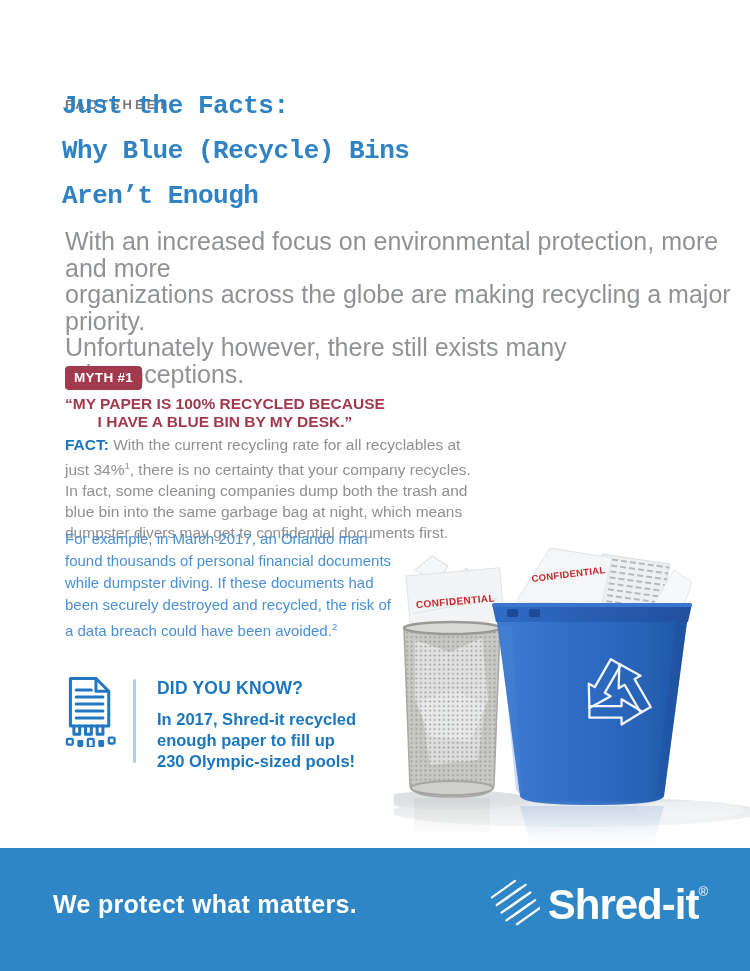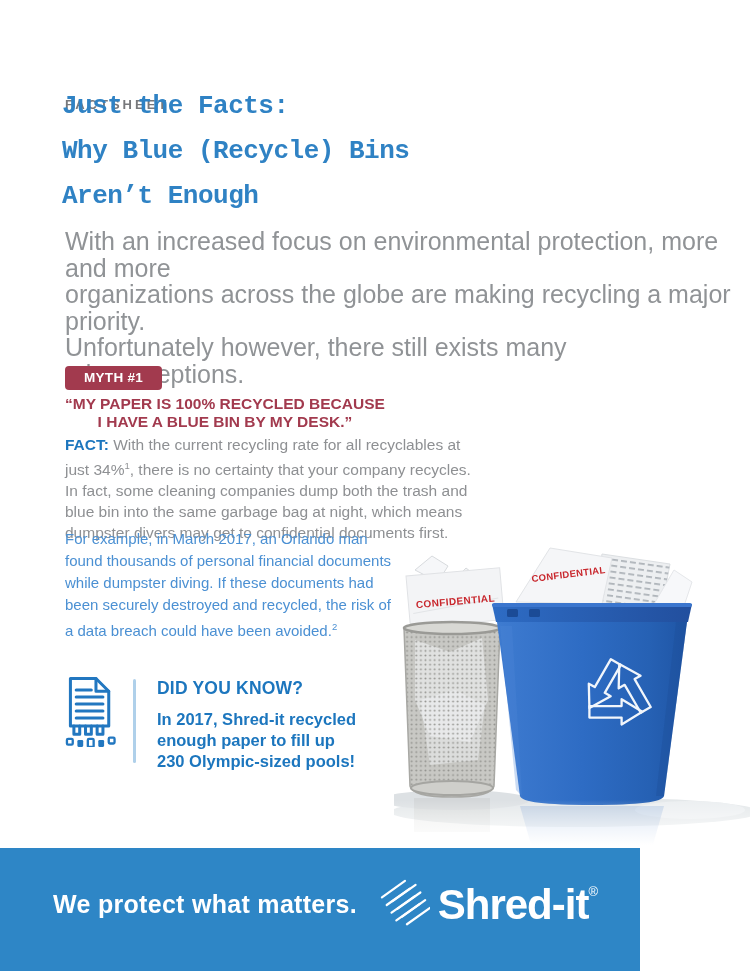--- a/index.html
+++ b/index.html
@@ -12,21 +12,21 @@
   .title{position:absolute;left:62px;top:84px;font-size:26px;font-weight:bold;
          line-height:45px;color:#2F82C4;white-space:pre-line;letter-spacing:-0.5px;font-family:Liberation Mono, monospace;}
 
   .intro{position:absolute;left:65px;top:228px;font-size:25px;line-height:26.5px;
          color:#909396;white-space:pre-line;}
 
   .subhead{position:absolute;left:65px;top:314px;font-size:20.5px;line-height:27px;
            color:#3E8FCE;white-space:pre-line;}
 
   .myth-badge{position:absolute;left:65px;top:366px;background:#A23A4E;color:#fff;
-              font-size:13.5px;font-weight:bold;padding:4px 19px 5px;border-radius:4px;
+              font-size:13.5px;font-weight:bold;padding:4px 9px 5px;border-radius:4px;
               letter-spacing:.3px;}
 
   .quote{position:absolute;left:65px;top:395px;font-size:15.5px;font-weight:bold;
          line-height:17.5px;color:#A23A4E;white-space:pre-line;}
 
   .fact{position:absolute;left:65px;top:434px;font-size:15.5px;line-height:21px;
         color:#8E9093;white-space:pre-line;}
   .fact-label{color:#1C76BE;font-weight:bold;}
   .fact sup,.example sup{font-size:9.5px;}
 
@@ -36,21 +36,21 @@
   .dyk-icon{position:absolute;left:60px;top:675px;}
   .dyk-divider{position:absolute;left:133px;top:679px;width:3px;height:84px;
                background:#AFD0EA;border-radius:2px;}
   .dyk{position:absolute;left:157px;top:678px;}
   .dyk-heading{font-size:17.5px;font-weight:bold;color:#1C76BE;letter-spacing:.2px;}
   .dyk-body{margin-top:10px;font-size:16.5px;font-weight:bold;line-height:21px;
             color:#1C76BE;white-space:pre-line;}
 
   .illustration{position:absolute;left:394px;top:540px;}
 
-  .footer{position:absolute;left:0;top:848px;width:640px;height:123px;
+  .footer{position:absolute;left:0;top:848px;width:750px;height:123px;
           background:#2E86C6;display:flex;align-items:center;box-sizing:border-box;
           padding-bottom:10px;}
   .tagline{margin-left:53px;color:#ffffff;font-size:25px;font-weight:bold;
            letter-spacing:.3px;}
   .logo{margin-left:auto;margin-right:42px;display:flex;align-items:center;}
   .logo-text{color:#ffffff;font-size:42px;font-weight:bold;letter-spacing:-1px;
              margin-left:8px;}
   .logo-reg{color:#ffffff;font-size:13px;align-self:flex-start;margin-top:6px;}
 </style>
 </head>

